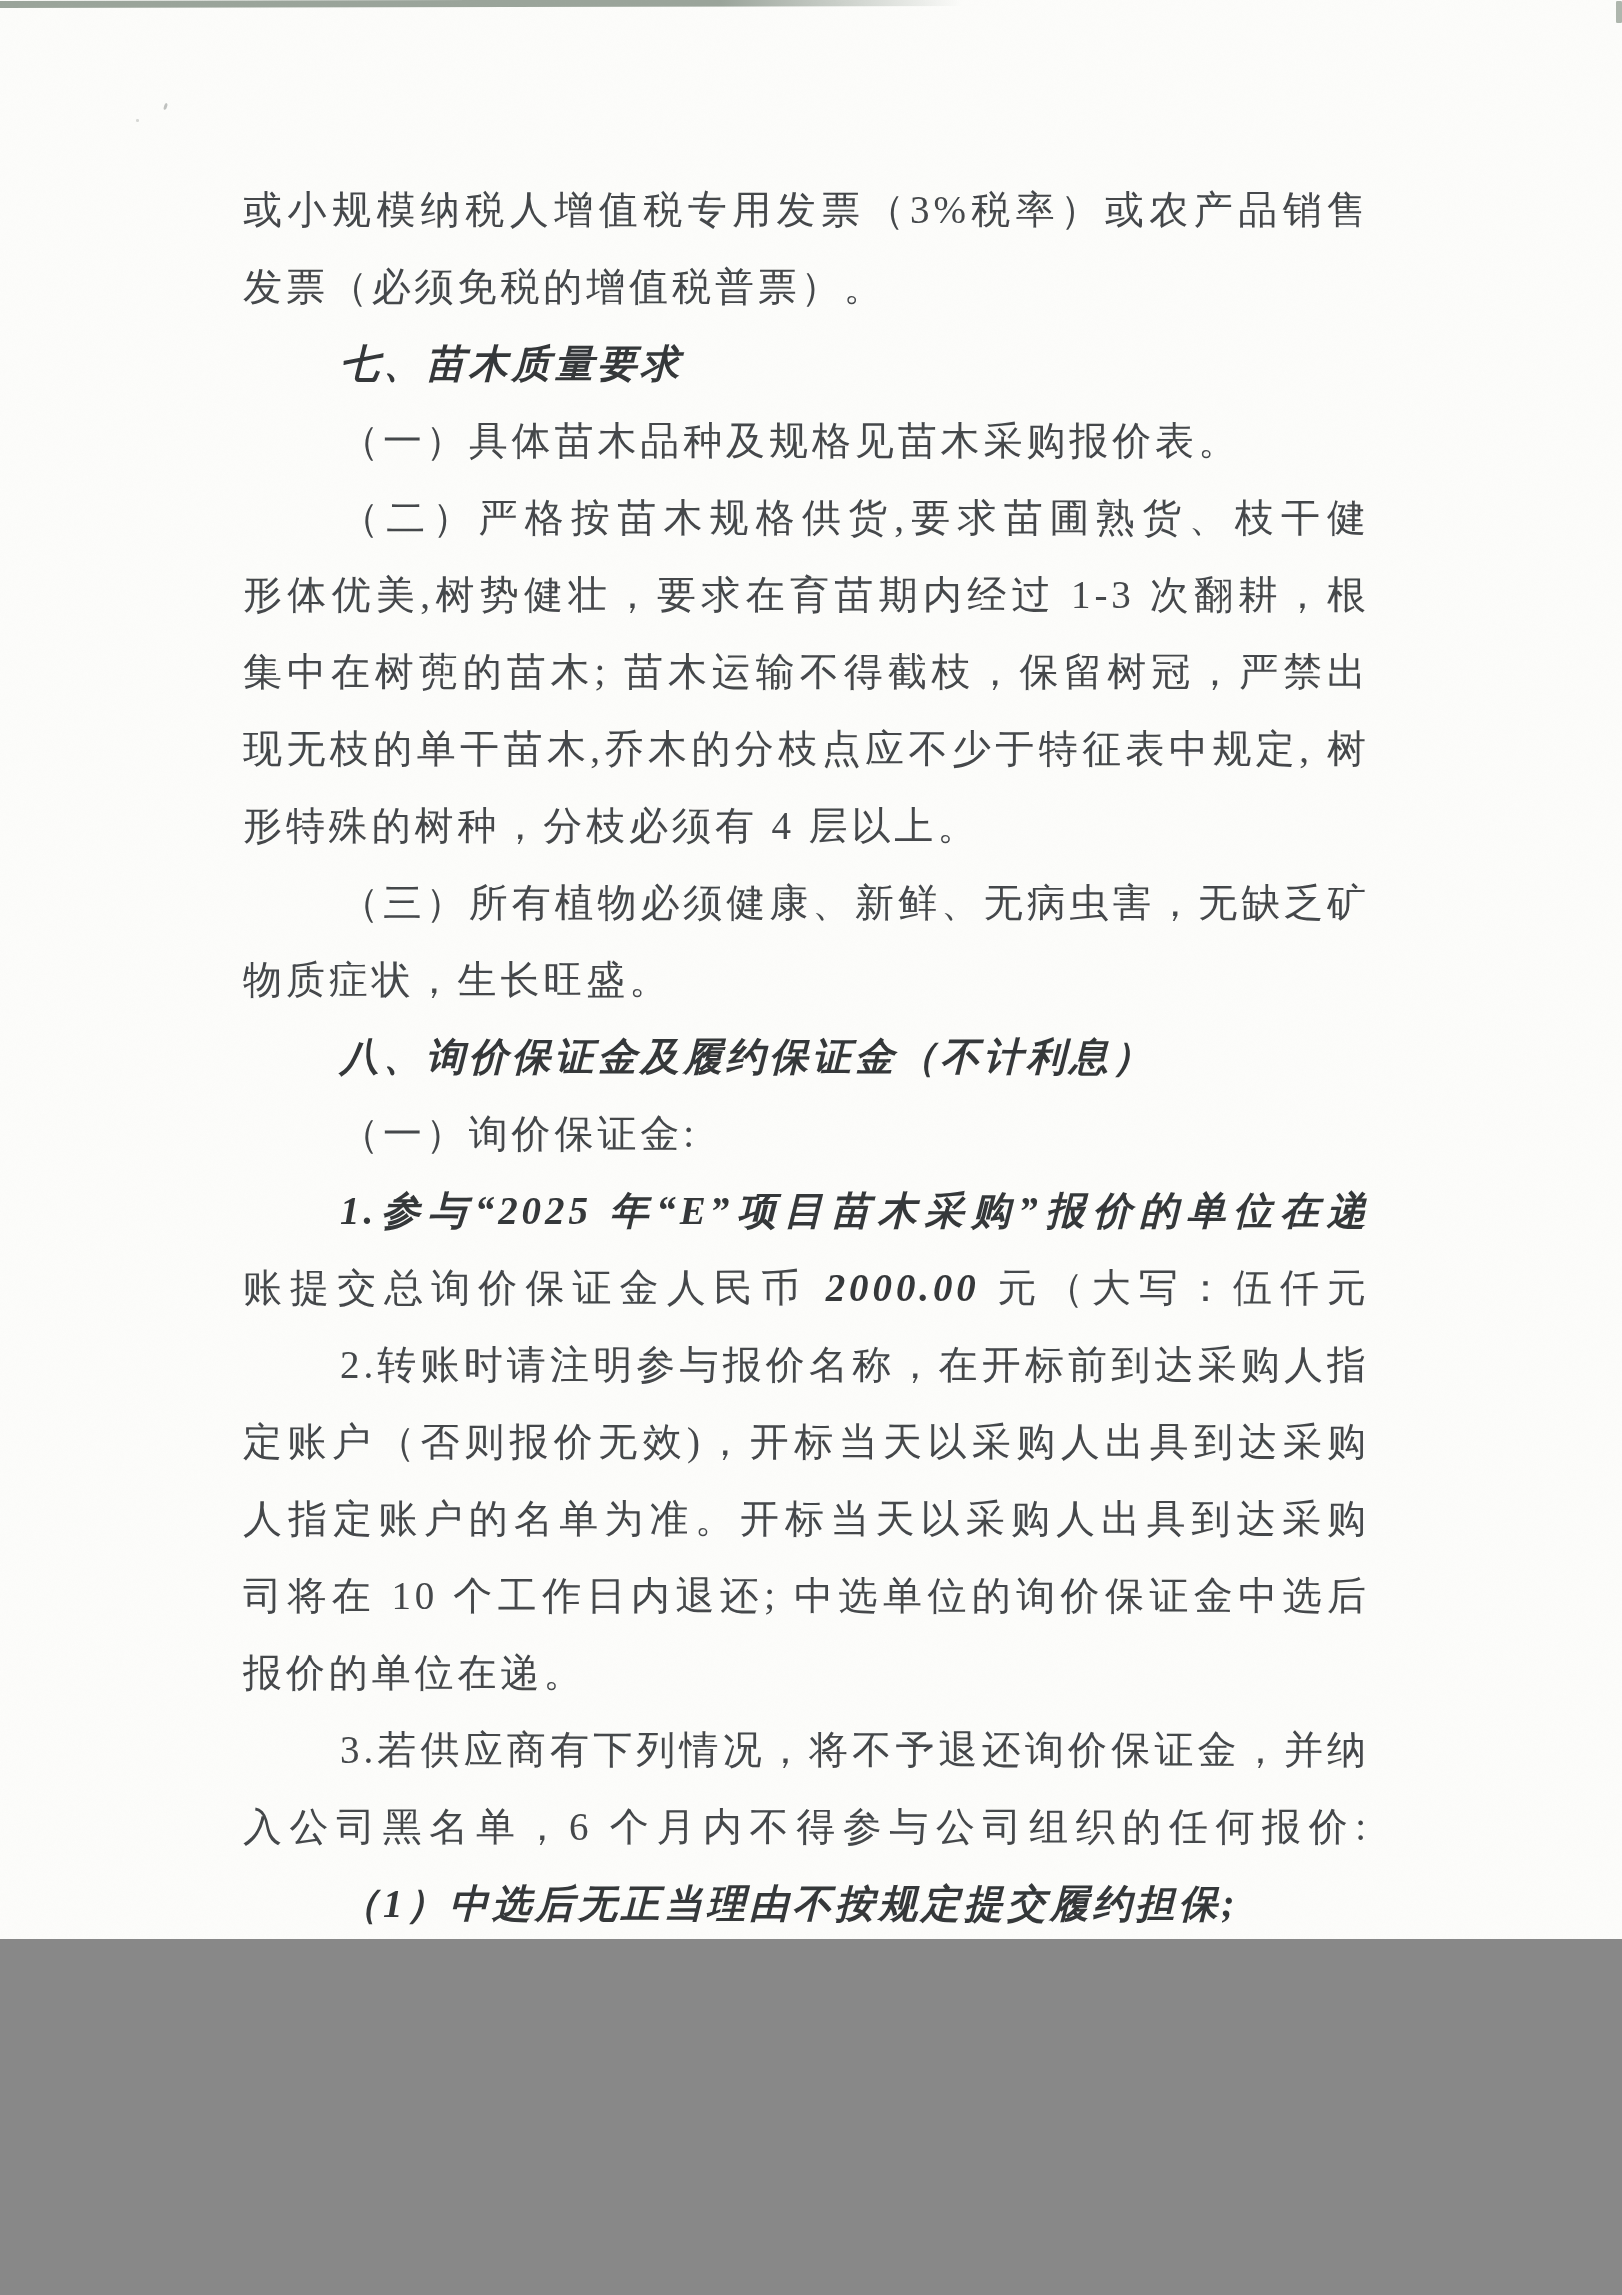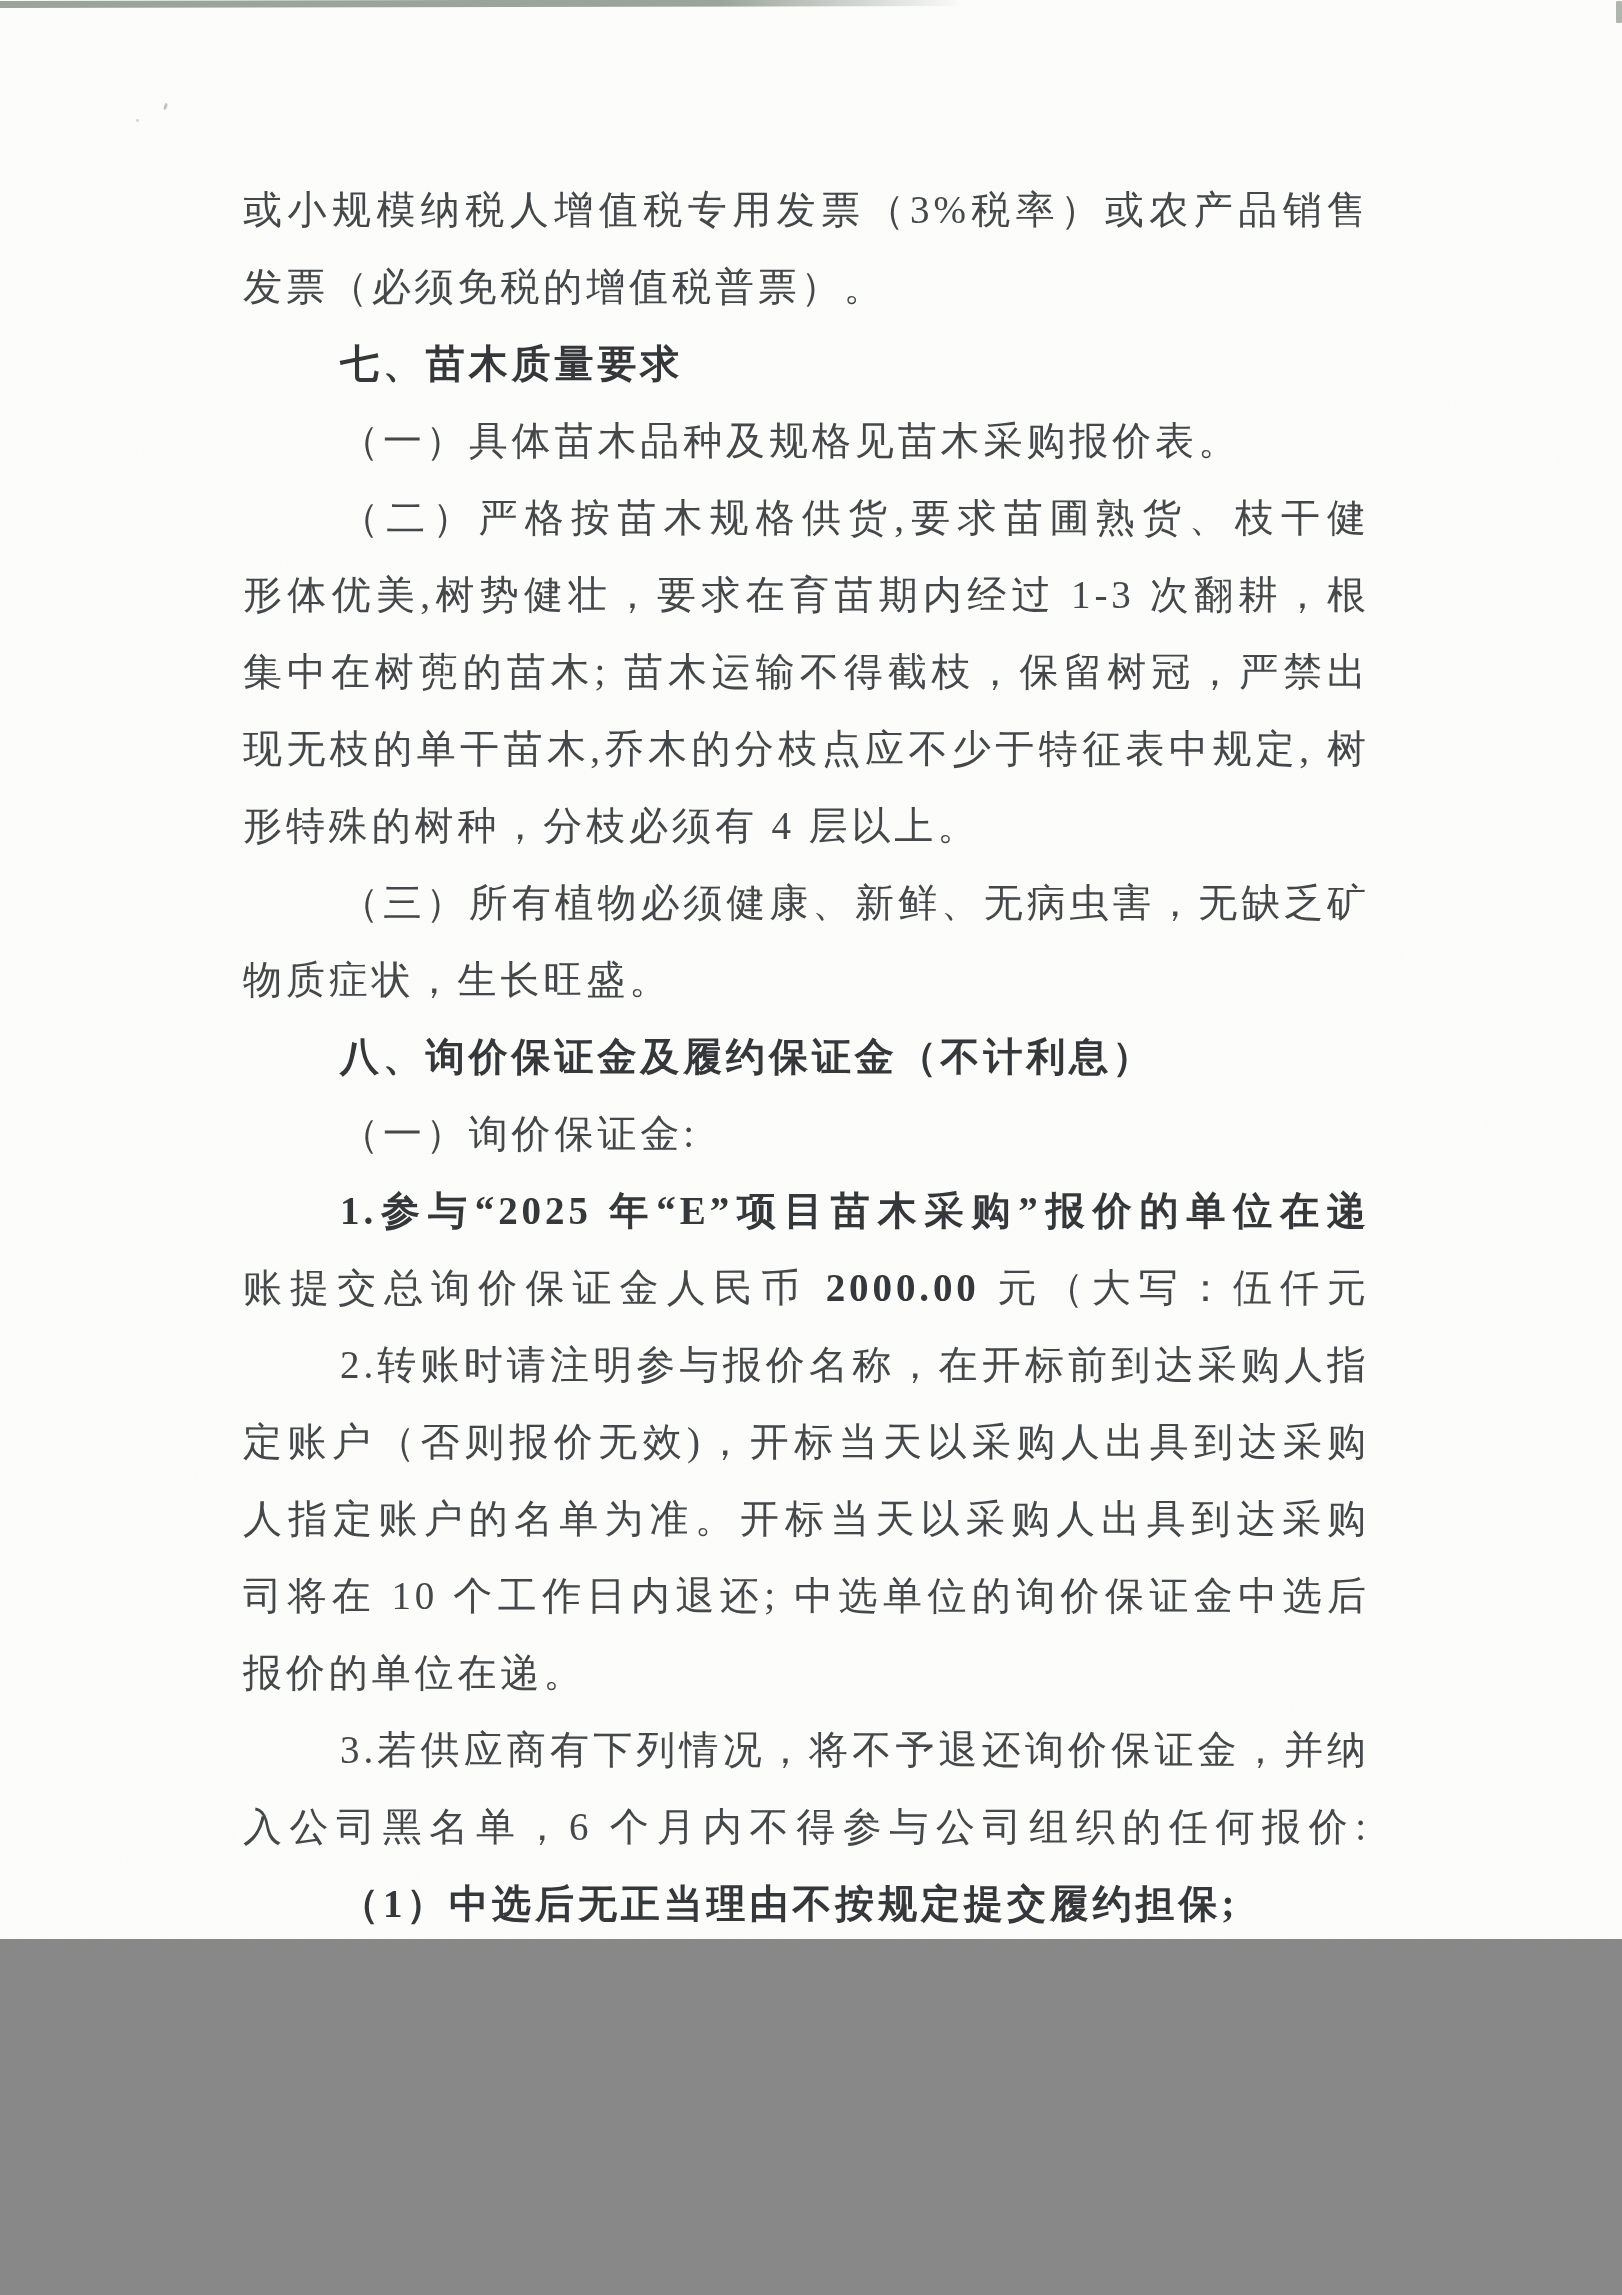--- a/index.html
+++ b/index.html
@@ -46,21 +46,21 @@
     color:var(--text,#45484b);
     letter-spacing:3.9px;
   }
   .line{
     height:77px;line-height:77px;
     white-space:nowrap;
     text-align:left;
   }
   .line.fill{white-space:normal;text-align:justify;text-align-last:justify;height:77px;overflow:hidden;}
   .line.indent{text-indent:97px;}
-  .bold{font-weight:700;color:var(--text-bold,#35383a);}
+  .bold{font-weight:700;color:var(--text-bold,#35383a);font-style:italic;}
   #footer{
     position:absolute;left:0;top:2120px;width:100%;height:39px;
     line-height:39px;text-align:right;
     font-size:27.5px;letter-spacing:5.2px;
     color:#7f1d1d;
   }
 </style>
 </head>
 <body>
 

